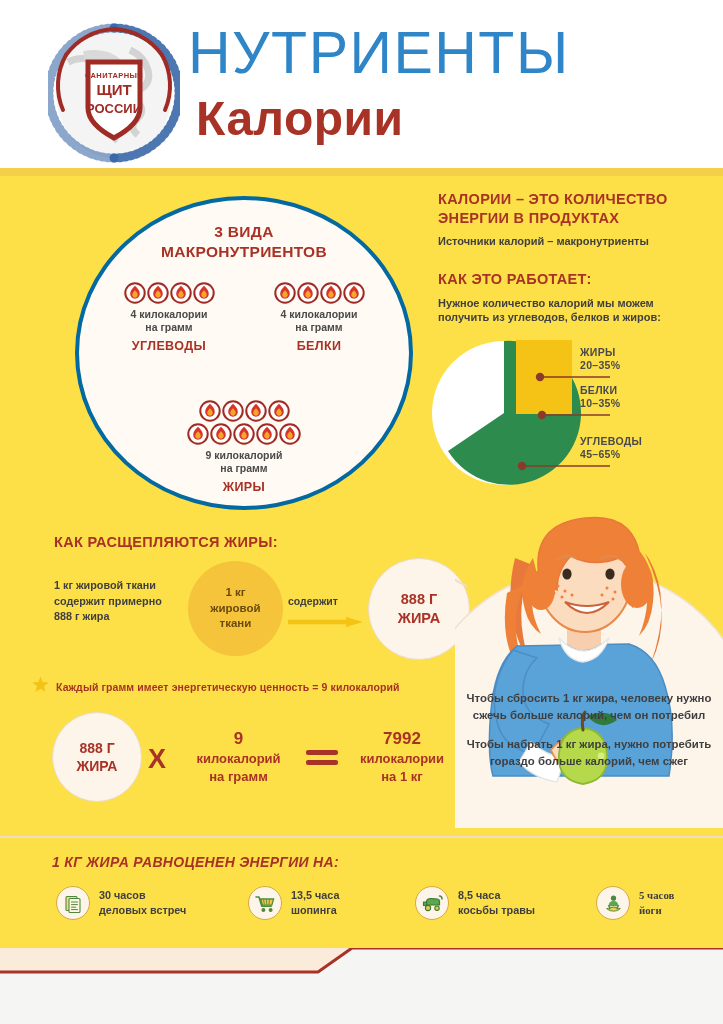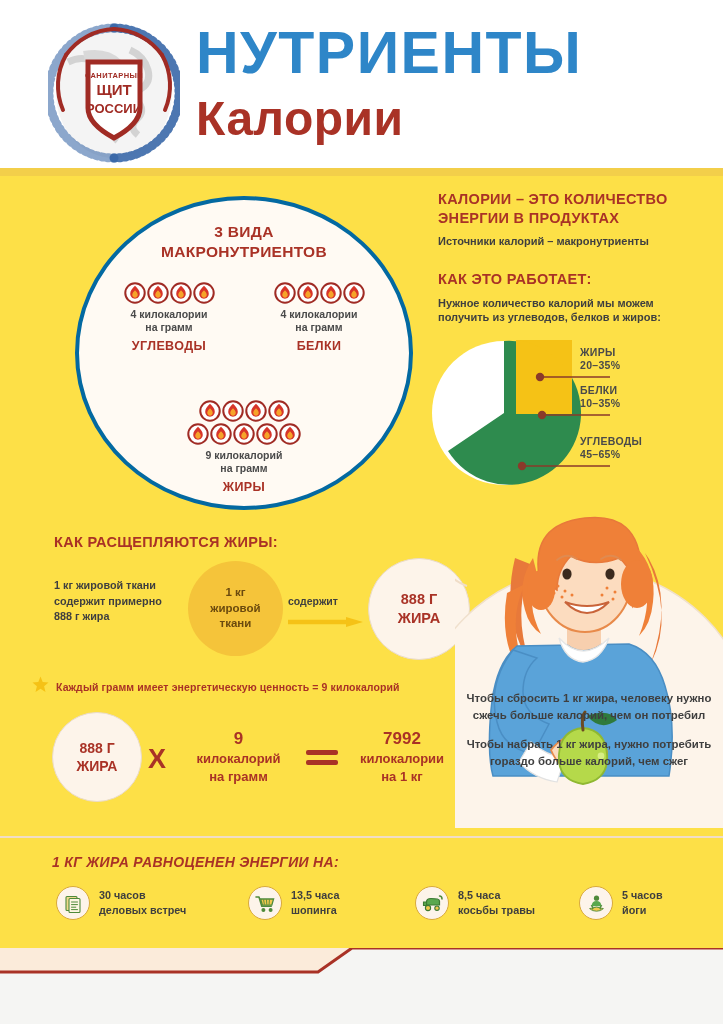--- a/index.html
+++ b/index.html
@@ -6,21 +6,21 @@
   body{font-family:"Liberation Sans",sans-serif;}
   #page{position:relative;width:723px;height:1024px;background:#fde047;overflow:hidden;}
 
   
   #header{position:absolute;left:0;top:0;width:723px;height:168px;background:#ffffff;}
   #header-rule{position:absolute;left:0;top:168px;width:723px;height:8px;background:#f3cf4a;}
 
   #logo{position:absolute;left:48px;top:22px;width:132px;height:142px;}
   #logo svg{display:block;}
 
-  #title-main{position:absolute;left:196px;top:24px;font-size:59px;font-weight:bold;
+  #title-main{position:absolute;left:188px;top:24px;font-size:59px;font-weight:normal;
     color:#2e86c8;letter-spacing:1.5px;line-height:1;white-space:nowrap;}
   #title-sub{position:absolute;left:196px;top:95px;font-size:48px;font-weight:bold;
     color:#a93226;letter-spacing:0.5px;line-height:1;white-space:nowrap;}
 
   
   #macro-circle{position:absolute;left:75px;top:196px;width:330px;height:306px;
     border-radius:50%;background:#fffaf3;border:4px solid #0369a1;}
   #macro-title{position:absolute;left:0;top:22px;width:330px;text-align:center;
     font-size:15.5px;font-weight:bold;color:#a93226;line-height:1.3;letter-spacing:.3px;}
   .macro-block{position:absolute;text-align:center;}
@@ -489,21 +489,21 @@
         <circle cx="6" cy="14" r="2.6" fill="#f2c94c" stroke="#3d7a33" stroke-width="1.1"></circle>
         <circle cx="15" cy="14.2" r="2.2" fill="#f2c94c" stroke="#3d7a33" stroke-width="1.1"></circle>
       </svg>
     </div>
     <div class="act-txt">
       <span>8,5 часа</span><br>
       <span>косьбы травы</span>
     </div>
   </div>
 
-  <div class="activity" style="left:579px;">
+  <div class="activity" style="left:596px;font-family:Liberation Serif, serif;">
     <div class="act-icon">
       <svg width="19" height="19" viewBox="0 0 19 19">
         <circle cx="9.5" cy="4.2" r="2.6" fill="#4f8a3a"></circle>
         <path d="M9.5 7 q4.6 0 5 5.2 h-10 q0.4 -5.2 5 -5.2 Z" fill="#5aa84e"></path>
         <path d="M2.6 14.6 q6.9 -3 13.8 0 q-2.4 2.6 -6.9 2.6 q-4.5 0 -6.9 -2.6 Z" fill="#f2c94c" stroke="#4f8a3a" stroke-width="0.9"></path>
         <path d="M4.4 11.6 q2.2 1.8 1.2 3.4" fill="none" stroke="#4f8a3a" stroke-width="1.2" stroke-linecap="round"></path>
         <path d="M14.6 11.6 q-2.2 1.8 -1.2 3.4" fill="none" stroke="#4f8a3a" stroke-width="1.2" stroke-linecap="round"></path>
       </svg>
     </div>
     <div class="act-txt">

